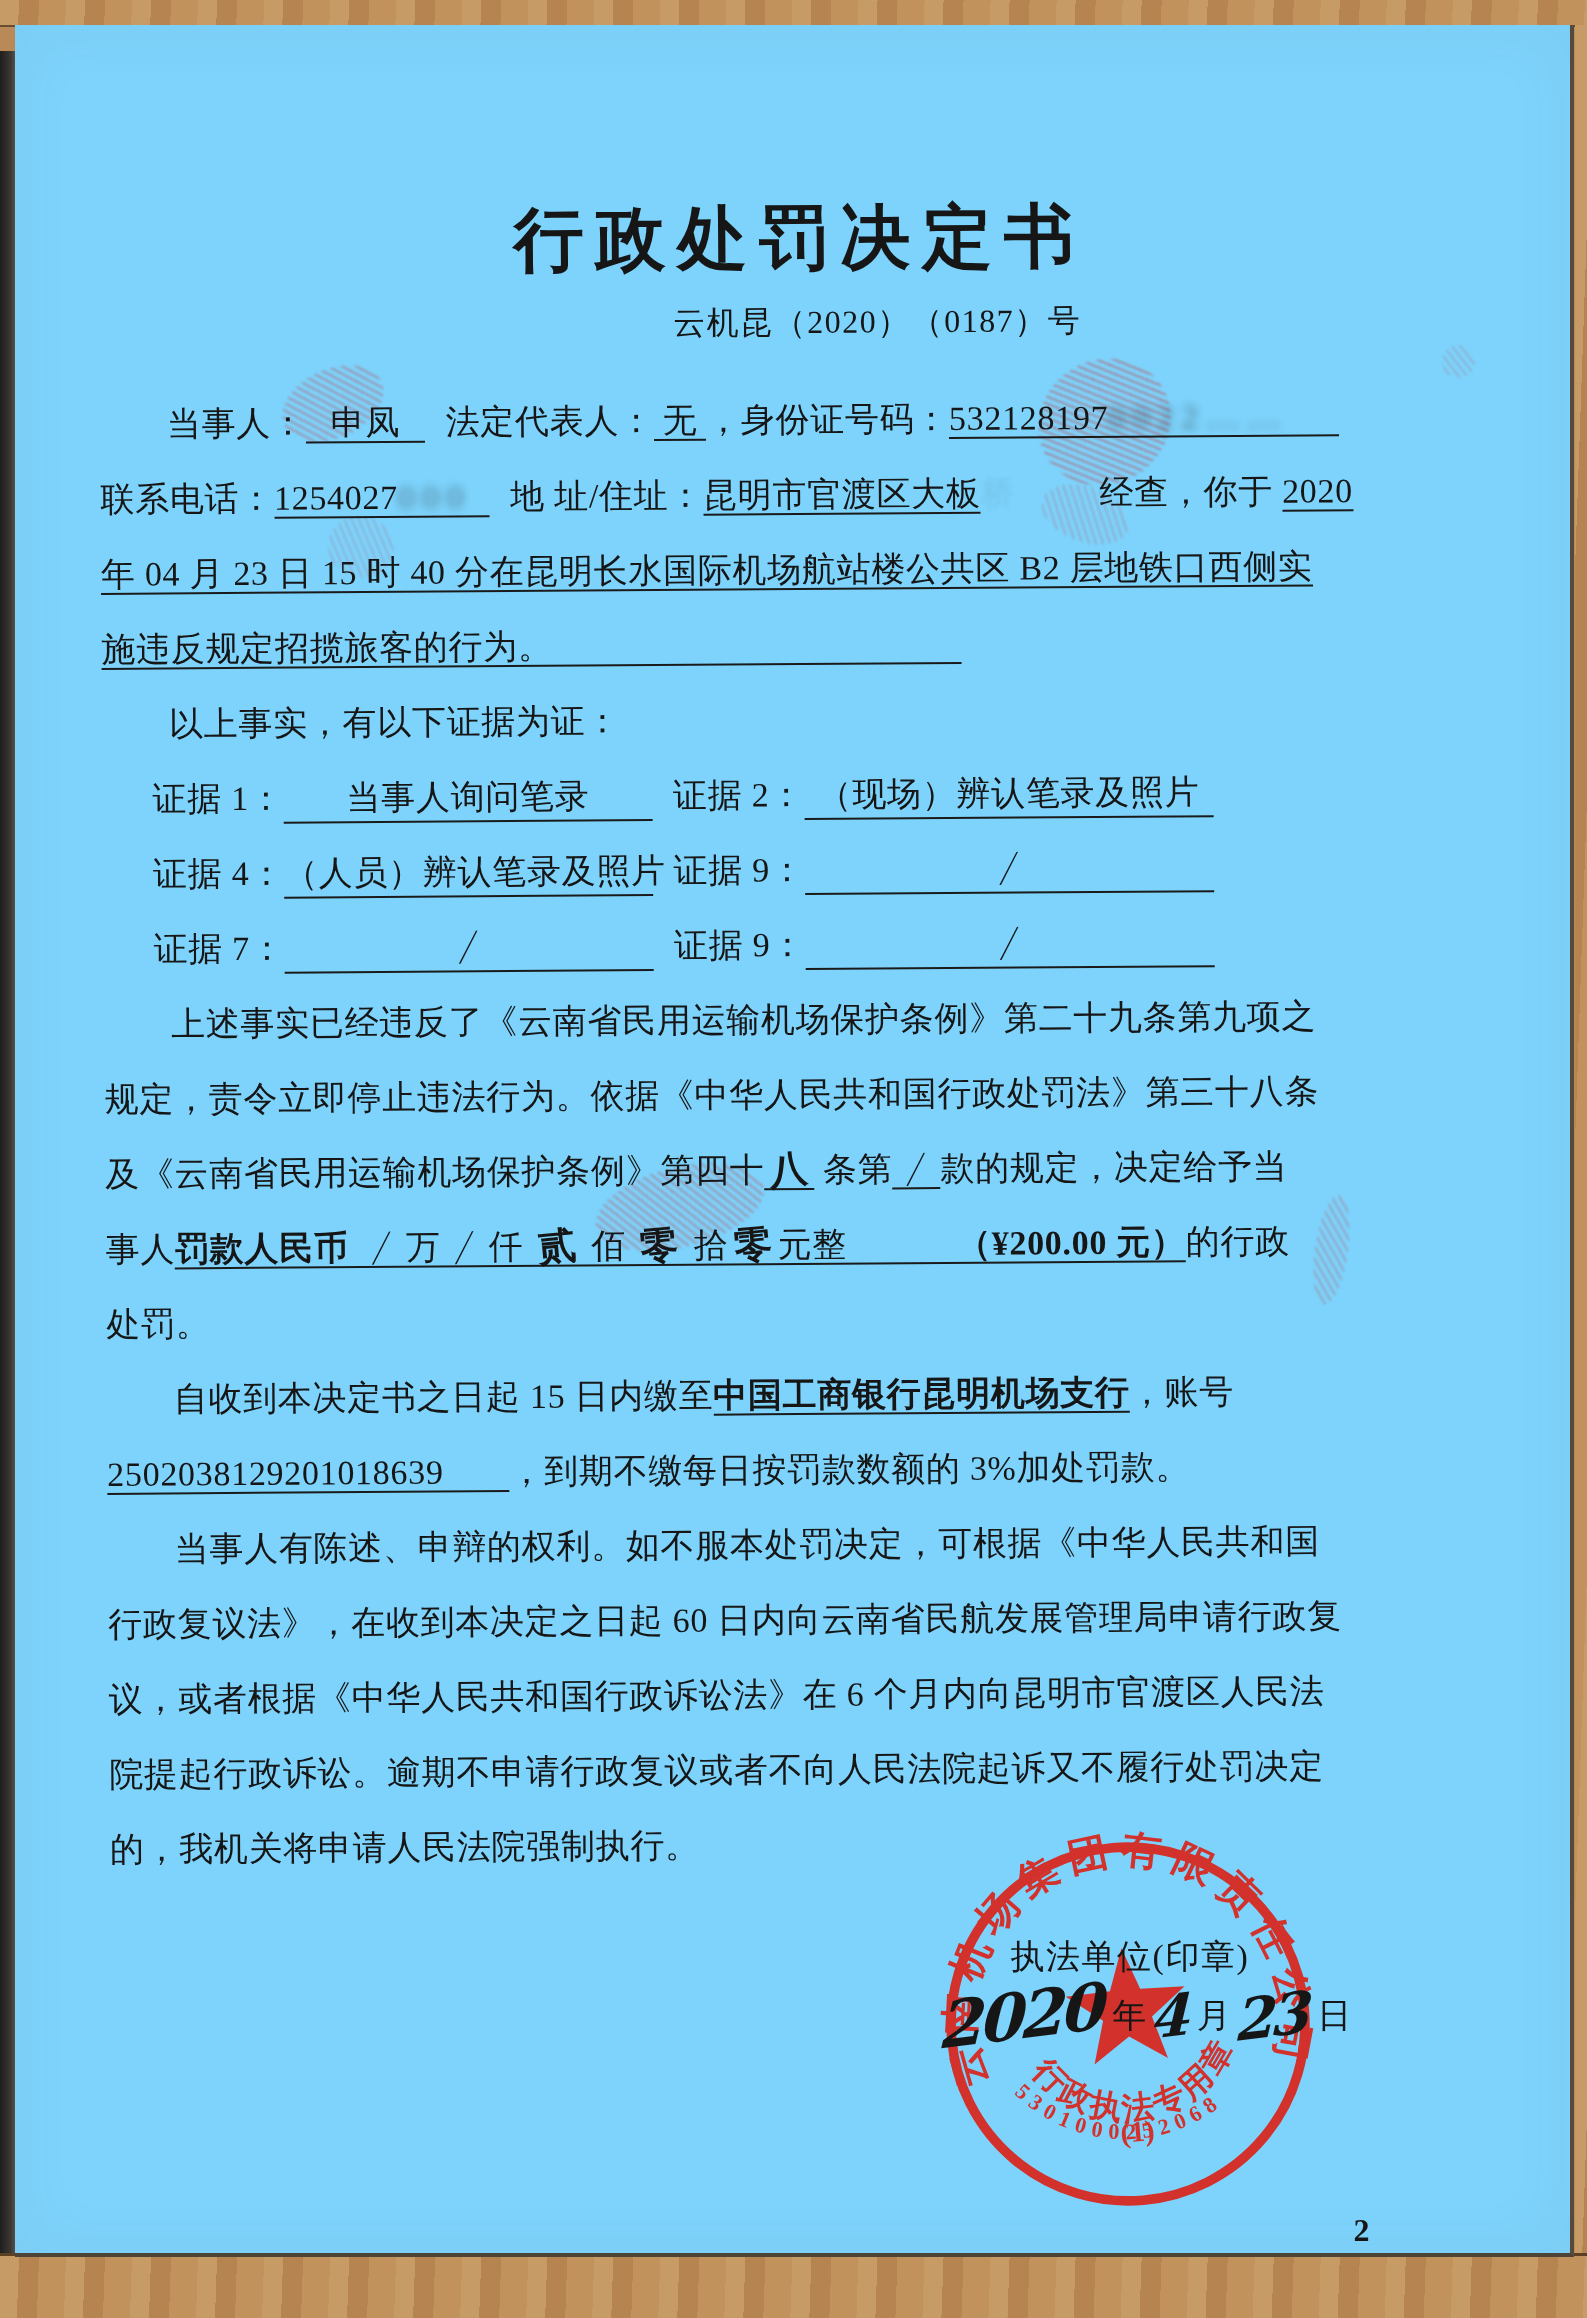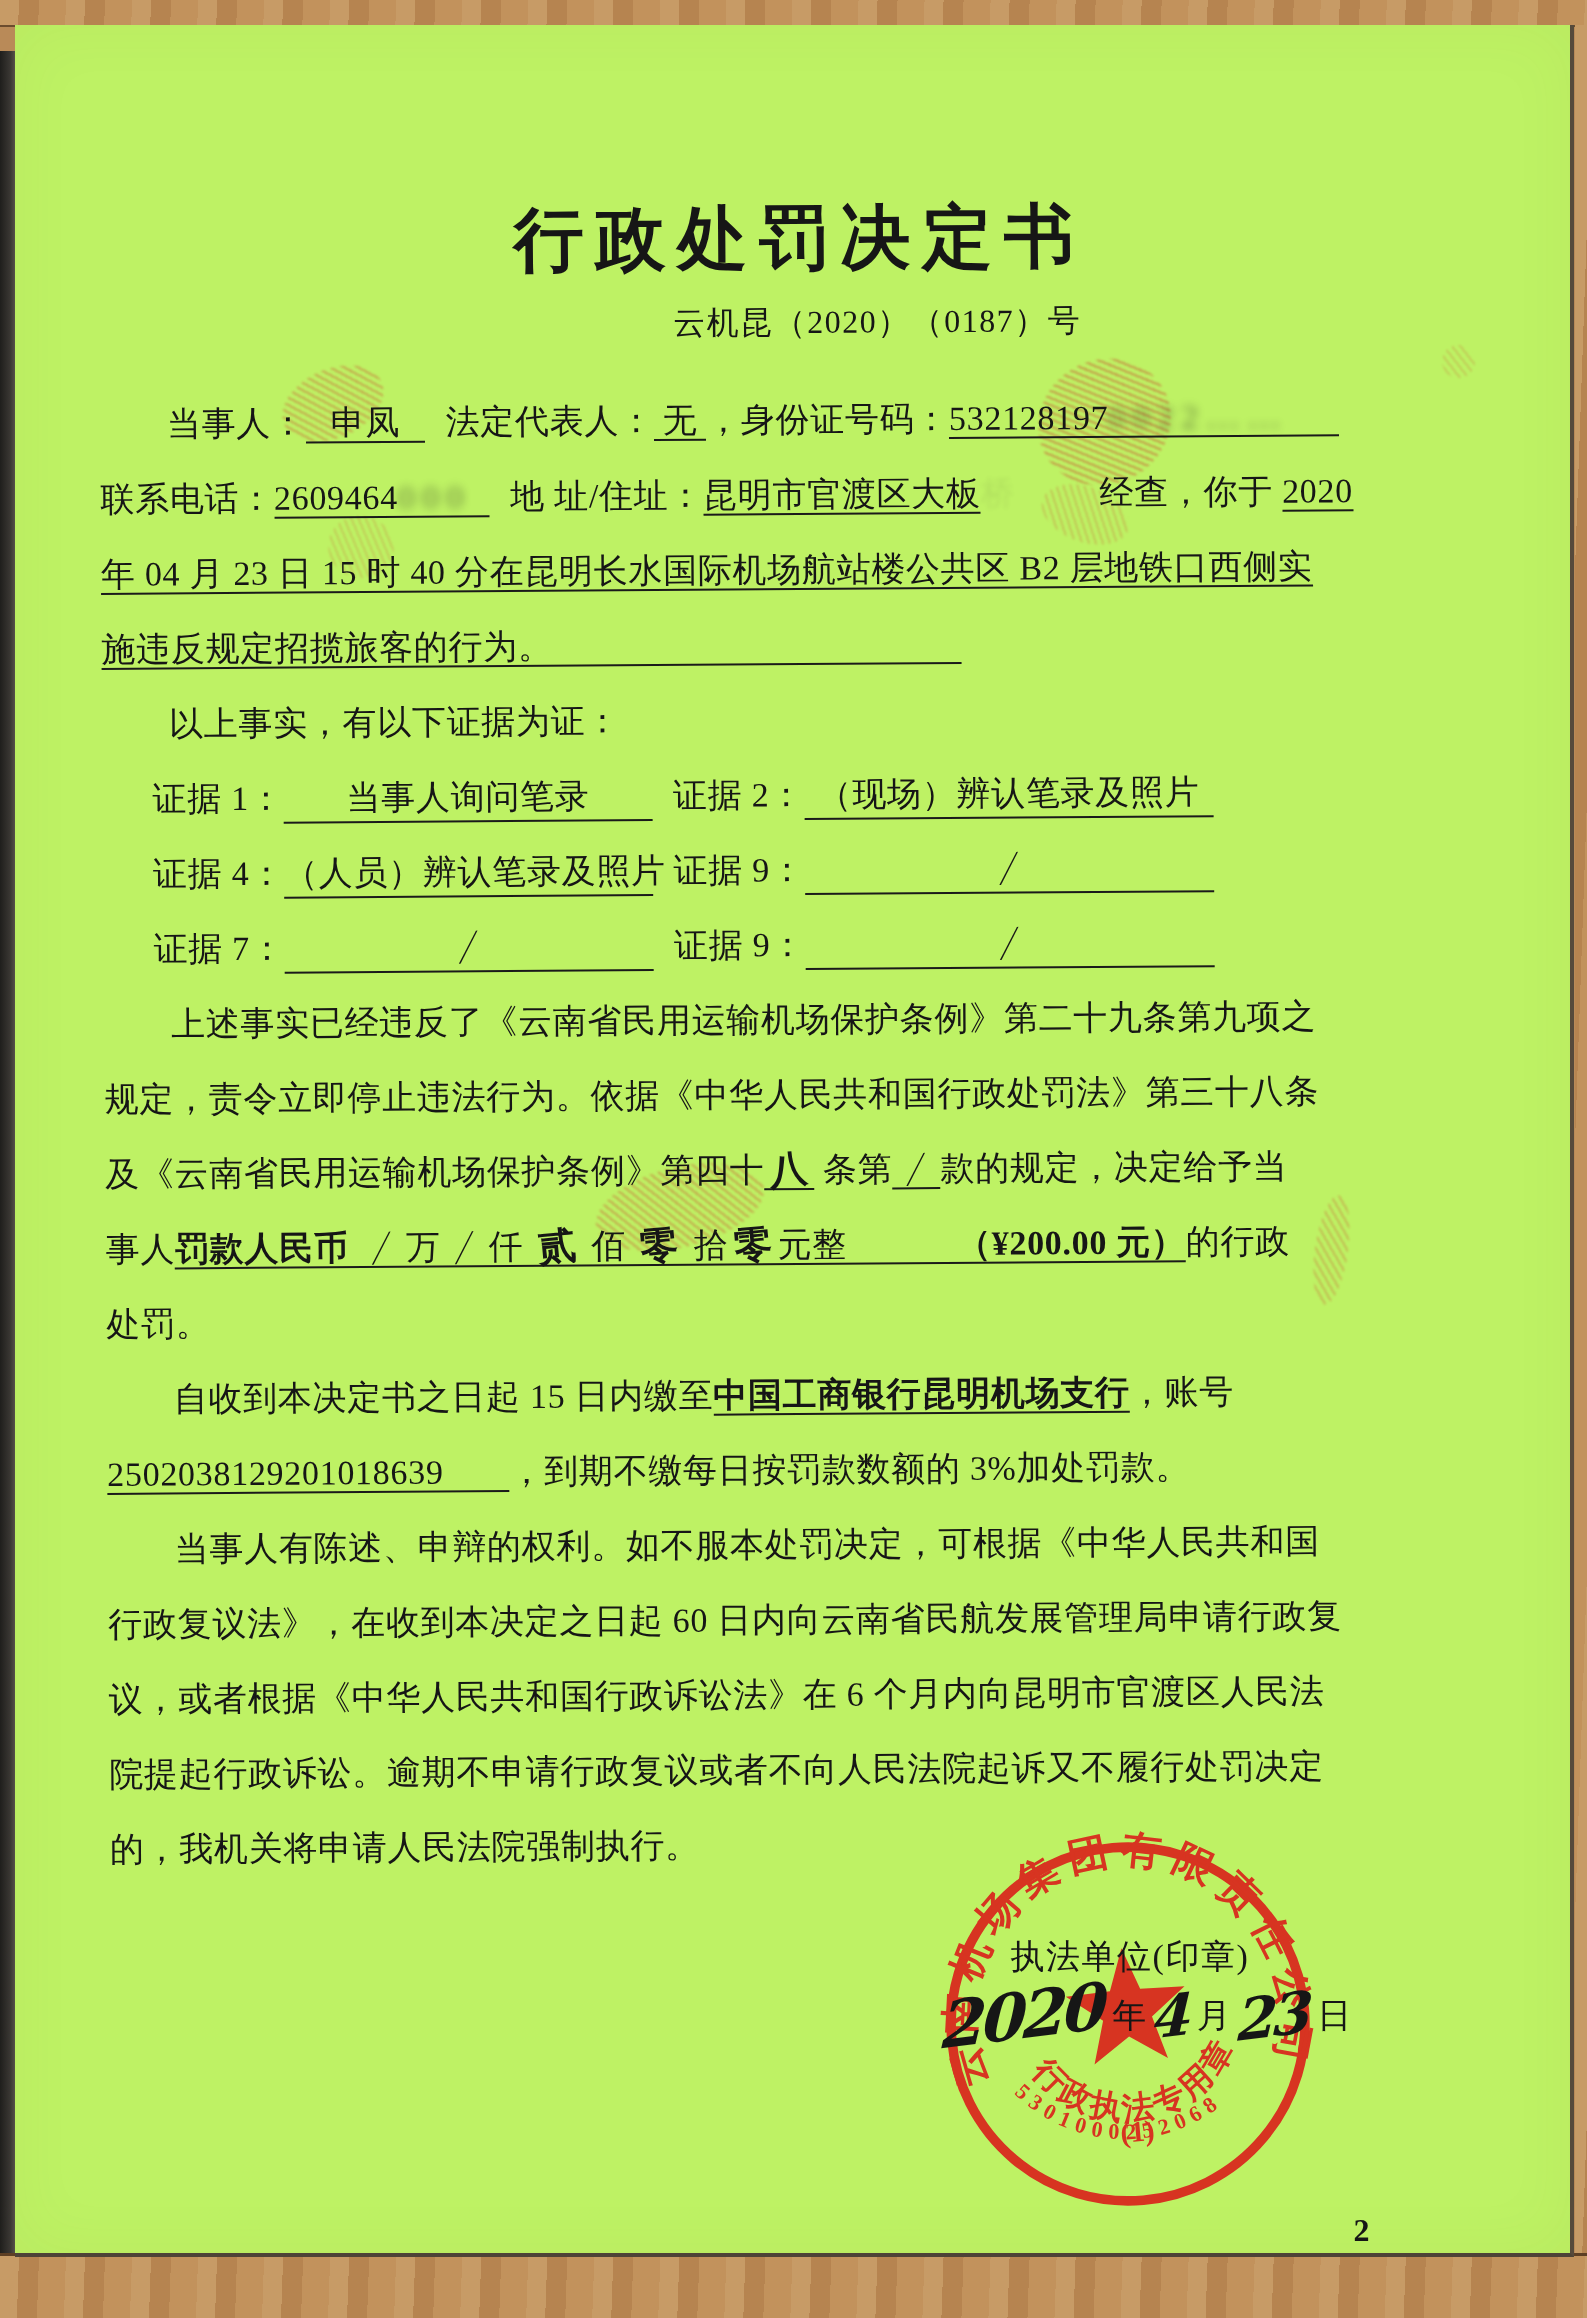--- a/index.html
+++ b/index.html
@@ -11,21 +11,21 @@
   }
   
   .wood{position:absolute;background:repeating-linear-gradient(92deg,#c79b66 0 19px,#b68450 19px 39px,#c2925c 39px 66px);}
   .wood-top{left:0;top:0;width:1588px;height:25px;border-bottom:2.9px solid #6b4c2e;}
   .wood-bottom{left:0;top:2253px;width:1588px;height:66px;border-top:3.7px solid #5d3f24;}
   .wood-right{left:1575px;top:25px;width:13px;height:2228px;}
   .edge-left{position:absolute;left:0;top:51px;width:14.6px;height:2202px;
     background:linear-gradient(90deg,#1f1e1c,#3b3834 70%,#565049);}
   .paper{
     position:absolute;left:14.6px;top:25px;width:1555px;height:2228px;
-    background:#bef264;
+    background:#7dd3fc;
     border-right:4.4px solid #564a3b;border-bottom:4.4px solid #4e4337;
     box-shadow:inset 0 0 66px rgba(90,70,40,.05);
   }
   
   .content{
     position:absolute;left:86px;right:67px;top:0;
     transform:rotate(-0.4deg);transform-origin:40% 30%;
     font-size:34px;letter-spacing:0.7px;
   }
   .title{margin:168px 0 0;text-align:center;font-size:70px;font-weight:700;letter-spacing:11.7px;}
@@ -79,21 +79,21 @@
     <h1 class="title">行政处罚决定书</h1>
     <div class="doc-no">云机昆（2020）（0187）号</div>
 
     <div class="bodytext">
 
       <div class="line indent">
         <span>当事人：</span><span class="u" style="padding:0 25px;"><span>申凤</span></span><span class="gap-s"></span><span>法定代表人：</span><span class="u" style="padding:0 8.8px;"><span>无</span></span><span>，身份证号码：</span><span class="u" style="padding-right:51px;"><span>532128197</span><span class="blur">0022……</span></span>
       </div>
 
       <div class="line">
-        <span>联系电话：</span><span class="u" style="padding-right:19px;"><span>2609464</span><span class="blur">000</span></span><span class="gap-s"></span><span>地 址/住址：</span><span class="u"><span>昆明市官渡区大板</span></span><span class="erased">桥</span><span class="gap-m"></span><span class="gap-m"></span><span>经查，你于</span>&nbsp;<span class="u">2020</span>
+        <span>联系电话：</span><span class="u" style="padding-right:19px;"><span>1254027</span><span class="blur">000</span></span><span class="gap-s"></span><span>地 址/住址：</span><span class="u"><span>昆明市官渡区大板</span></span><span class="erased">桥</span><span class="gap-m"></span><span class="gap-m"></span><span>经查，你于</span>&nbsp;<span class="u">2020</span>
       </div>
 
       <div class="line">
         <span class="u">年 04 月 23 日 15 时 40 分在昆明长水国际机场航站楼公共区 B2 层地铁口西侧实</span>
       </div>
       <div class="line">
         <span class="u"><span>施违反规定招揽旅客的行为。</span><span class="fill" style="width:409px;"></span></span>
       </div>
 
       <div class="line indent">以上事实，有以下证据为证：</div>

